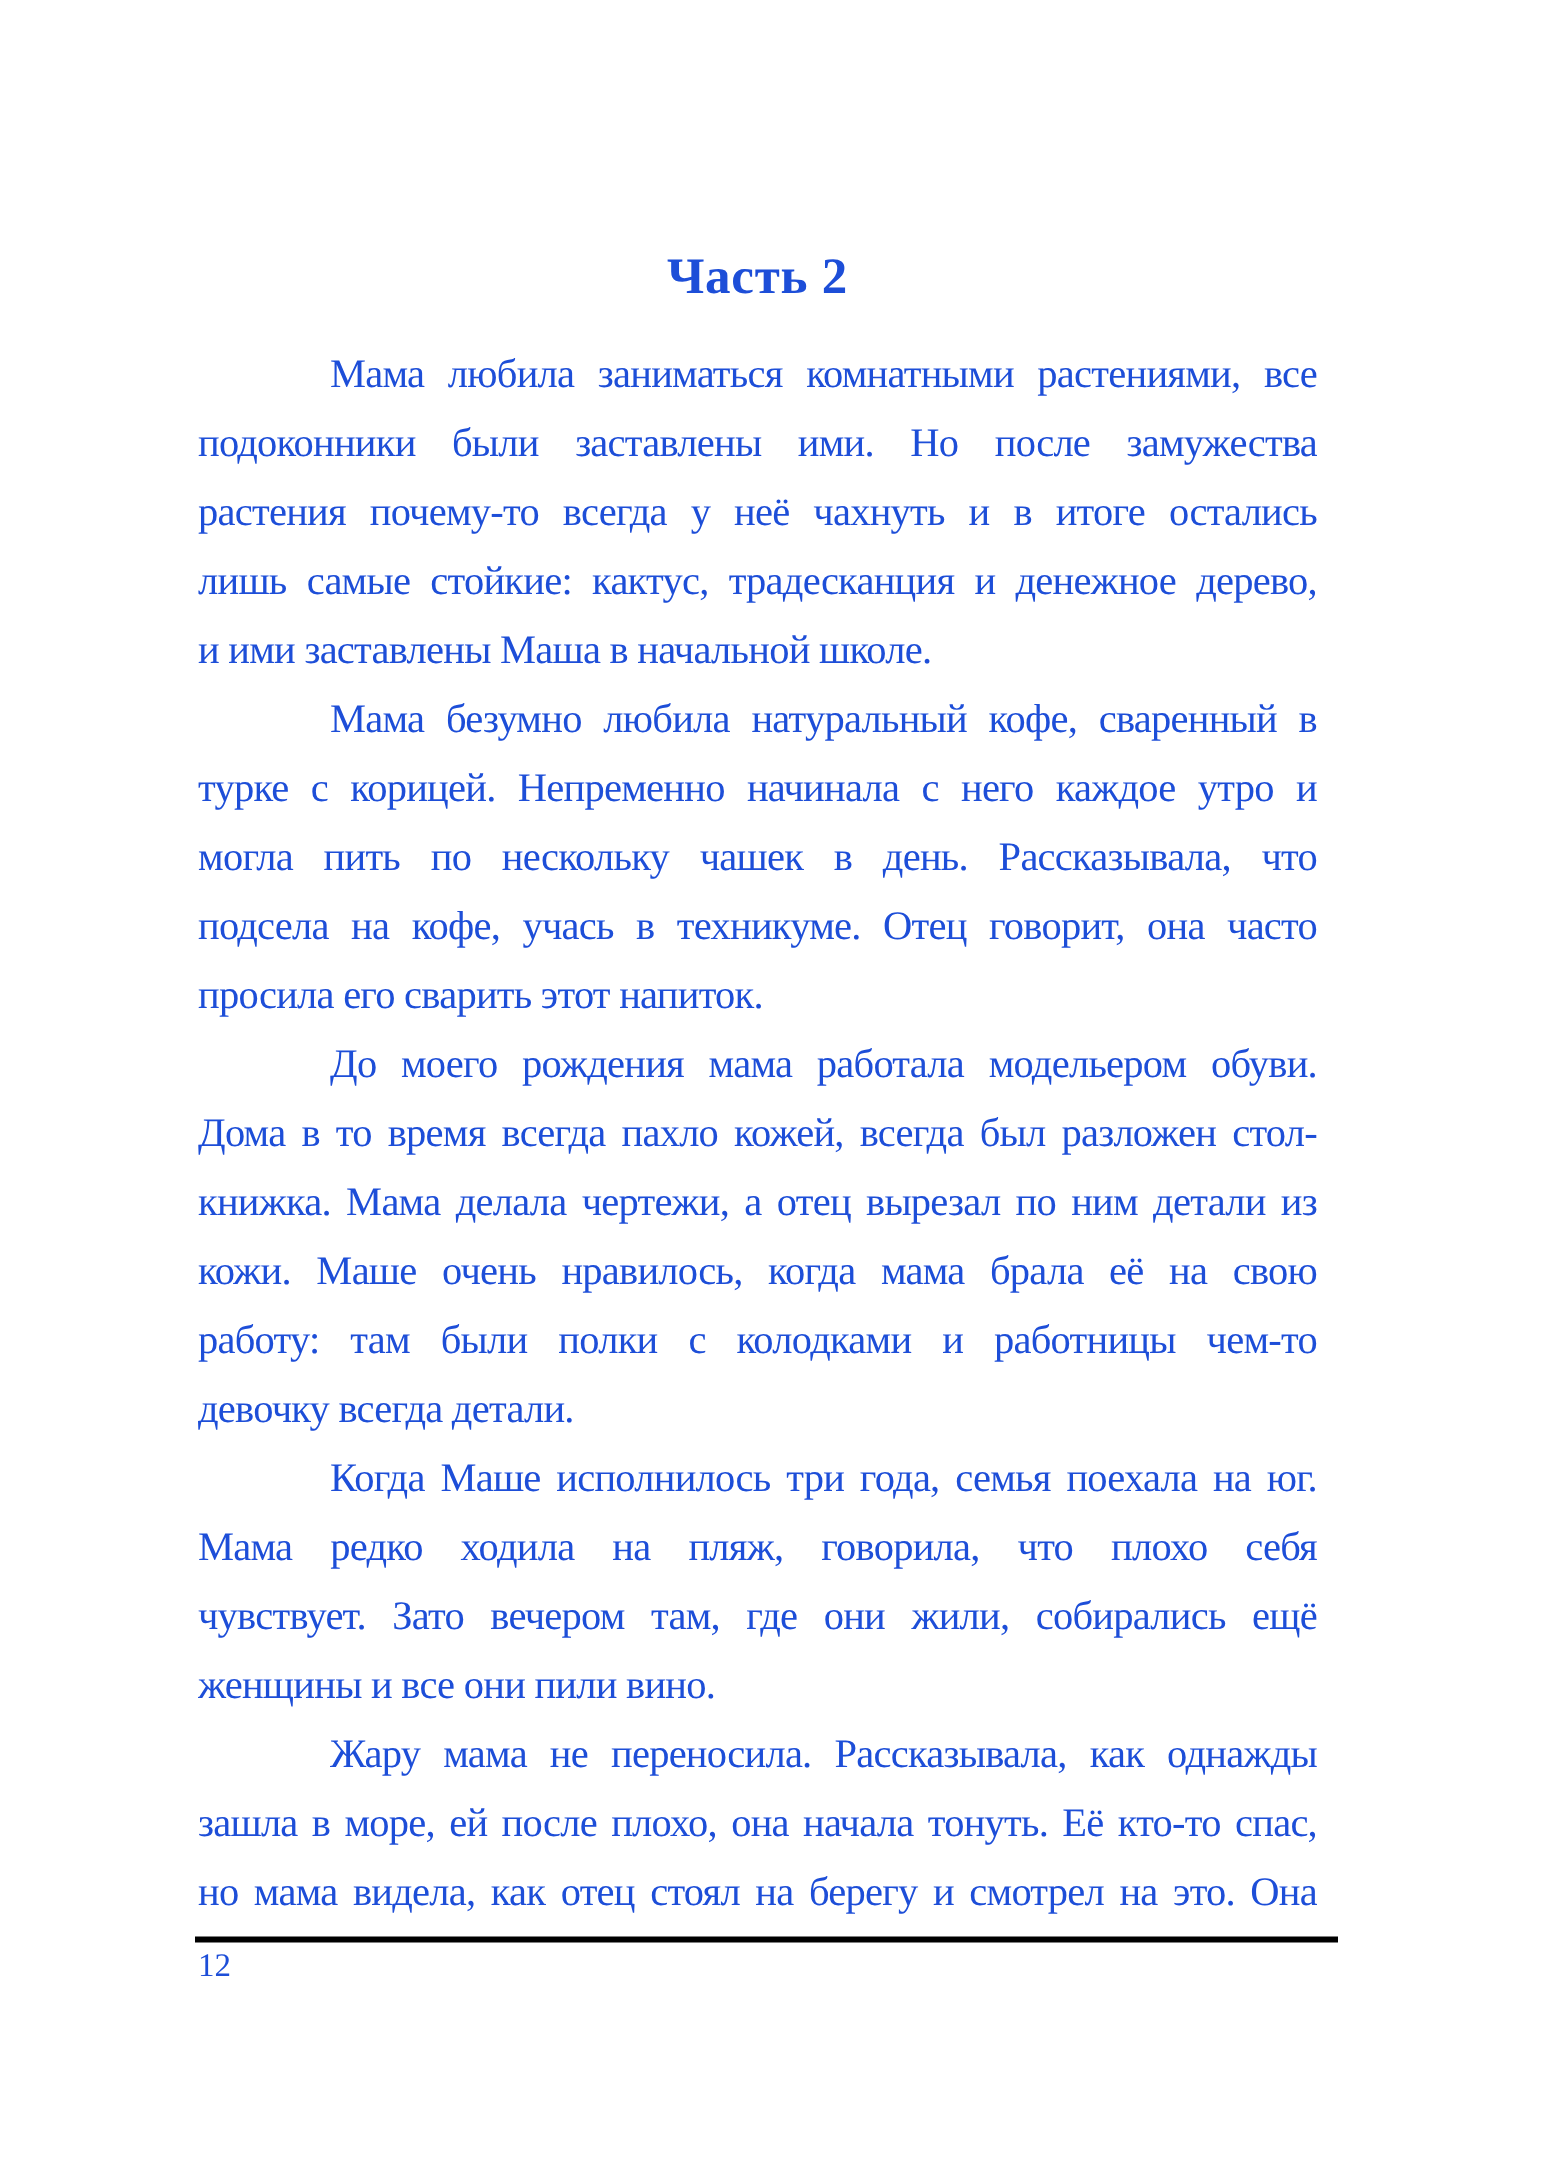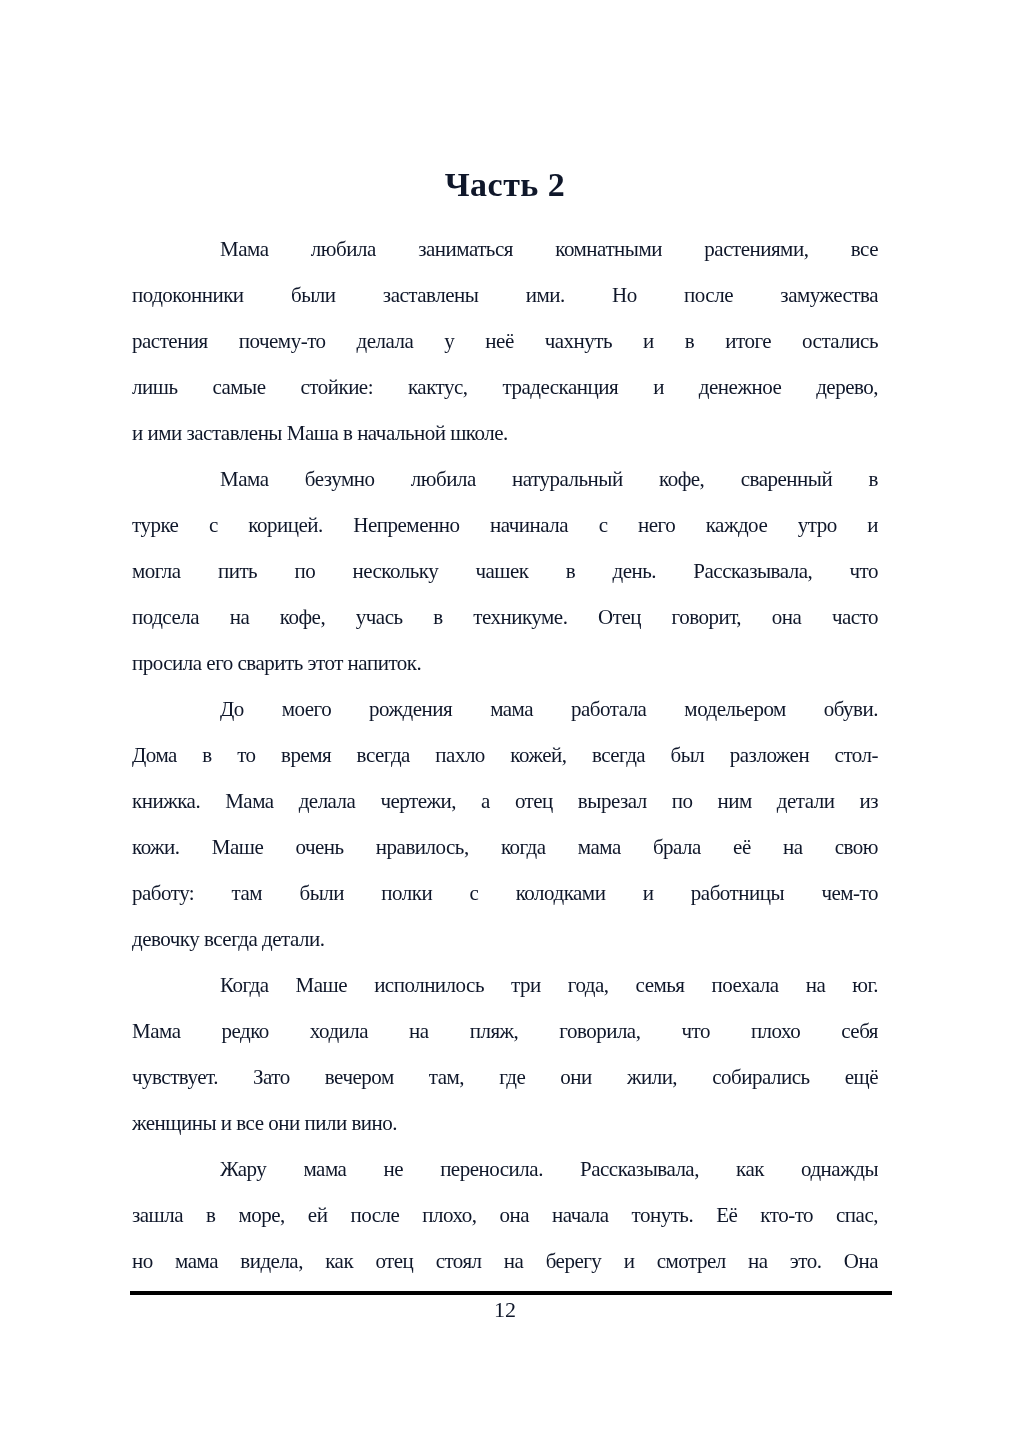--- a/index.html
+++ b/index.html
@@ -5,21 +5,21 @@
   html, body {
     margin: 0;
     padding: 0;
     background: #ffffff;
   }
   .page {
     position: relative;
     width: 1027px;
     height: 1454px;
     background: #ffffff;
-    color: #0f172a;
+    color: #1d4ed8;
     font-family: "Liberation Serif", "DejaVu Serif", serif;
     overflow: hidden;
   }
   .title {
     position: absolute;
     top: 162px;
     left: 132px;
     width: 746px;
     text-align: center;
     font-size: 34px;
@@ -30,21 +30,21 @@
   .body-text {
     position: absolute;
     top: 226px;
     left: 132px;
     width: 746px;
   }
   .paragraph {
     margin: 0;
   }
   .line {
-    font-size: 21px;
+    font-size: 27px;
     line-height: 46px;
     letter-spacing: -0.5px;
     height: 46px;
     overflow: hidden;
     text-align: justify;
     text-align-last: justify;
   }
   .line.first-line {
     text-indent: 88px;
   }
@@ -60,36 +60,35 @@
     left: 130px;
     width: 762px;
     height: 4px;
     background: #000000;
   }
   .page-number {
     position: absolute;
     top: 1296px;
     left: 132px;
     width: 746px;
-    text-align: center;
     font-size: 22px;
     line-height: 28px;
   }
 </style>
 </head>
 <body>
 
 <div class="page">
   <div class="title">Часть 2</div>
 
   <div class="body-text">
       <div class="paragraph">
         <div class="line first-line">Мама любила заниматься комнатными растениями, все</div>
         <div class="line">подоконники были заставлены ими. Но после замужества</div>
-        <div class="line">растения почему-то делала у неё чахнуть и в итоге остались</div>
+        <div class="line">растения почему-то всегда у неё чахнуть и в итоге остались</div>
         <div class="line">лишь самые стойкие: кактус, традесканция и денежное дерево,</div>
         <div class="line last-line">и ими заставлены Маша в начальной школе.</div>
       </div>
       <div class="paragraph">
         <div class="line first-line">Мама безумно любила натуральный кофе, сваренный в</div>
         <div class="line">турке с корицей. Непременно начинала с него каждое утро и</div>
         <div class="line">могла пить по нескольку чашек в день. Рассказывала, что</div>
         <div class="line">подсела на кофе, учась в техникуме. Отец говорит, она часто</div>
         <div class="line last-line">просила его сварить этот напиток.</div>
       </div>

